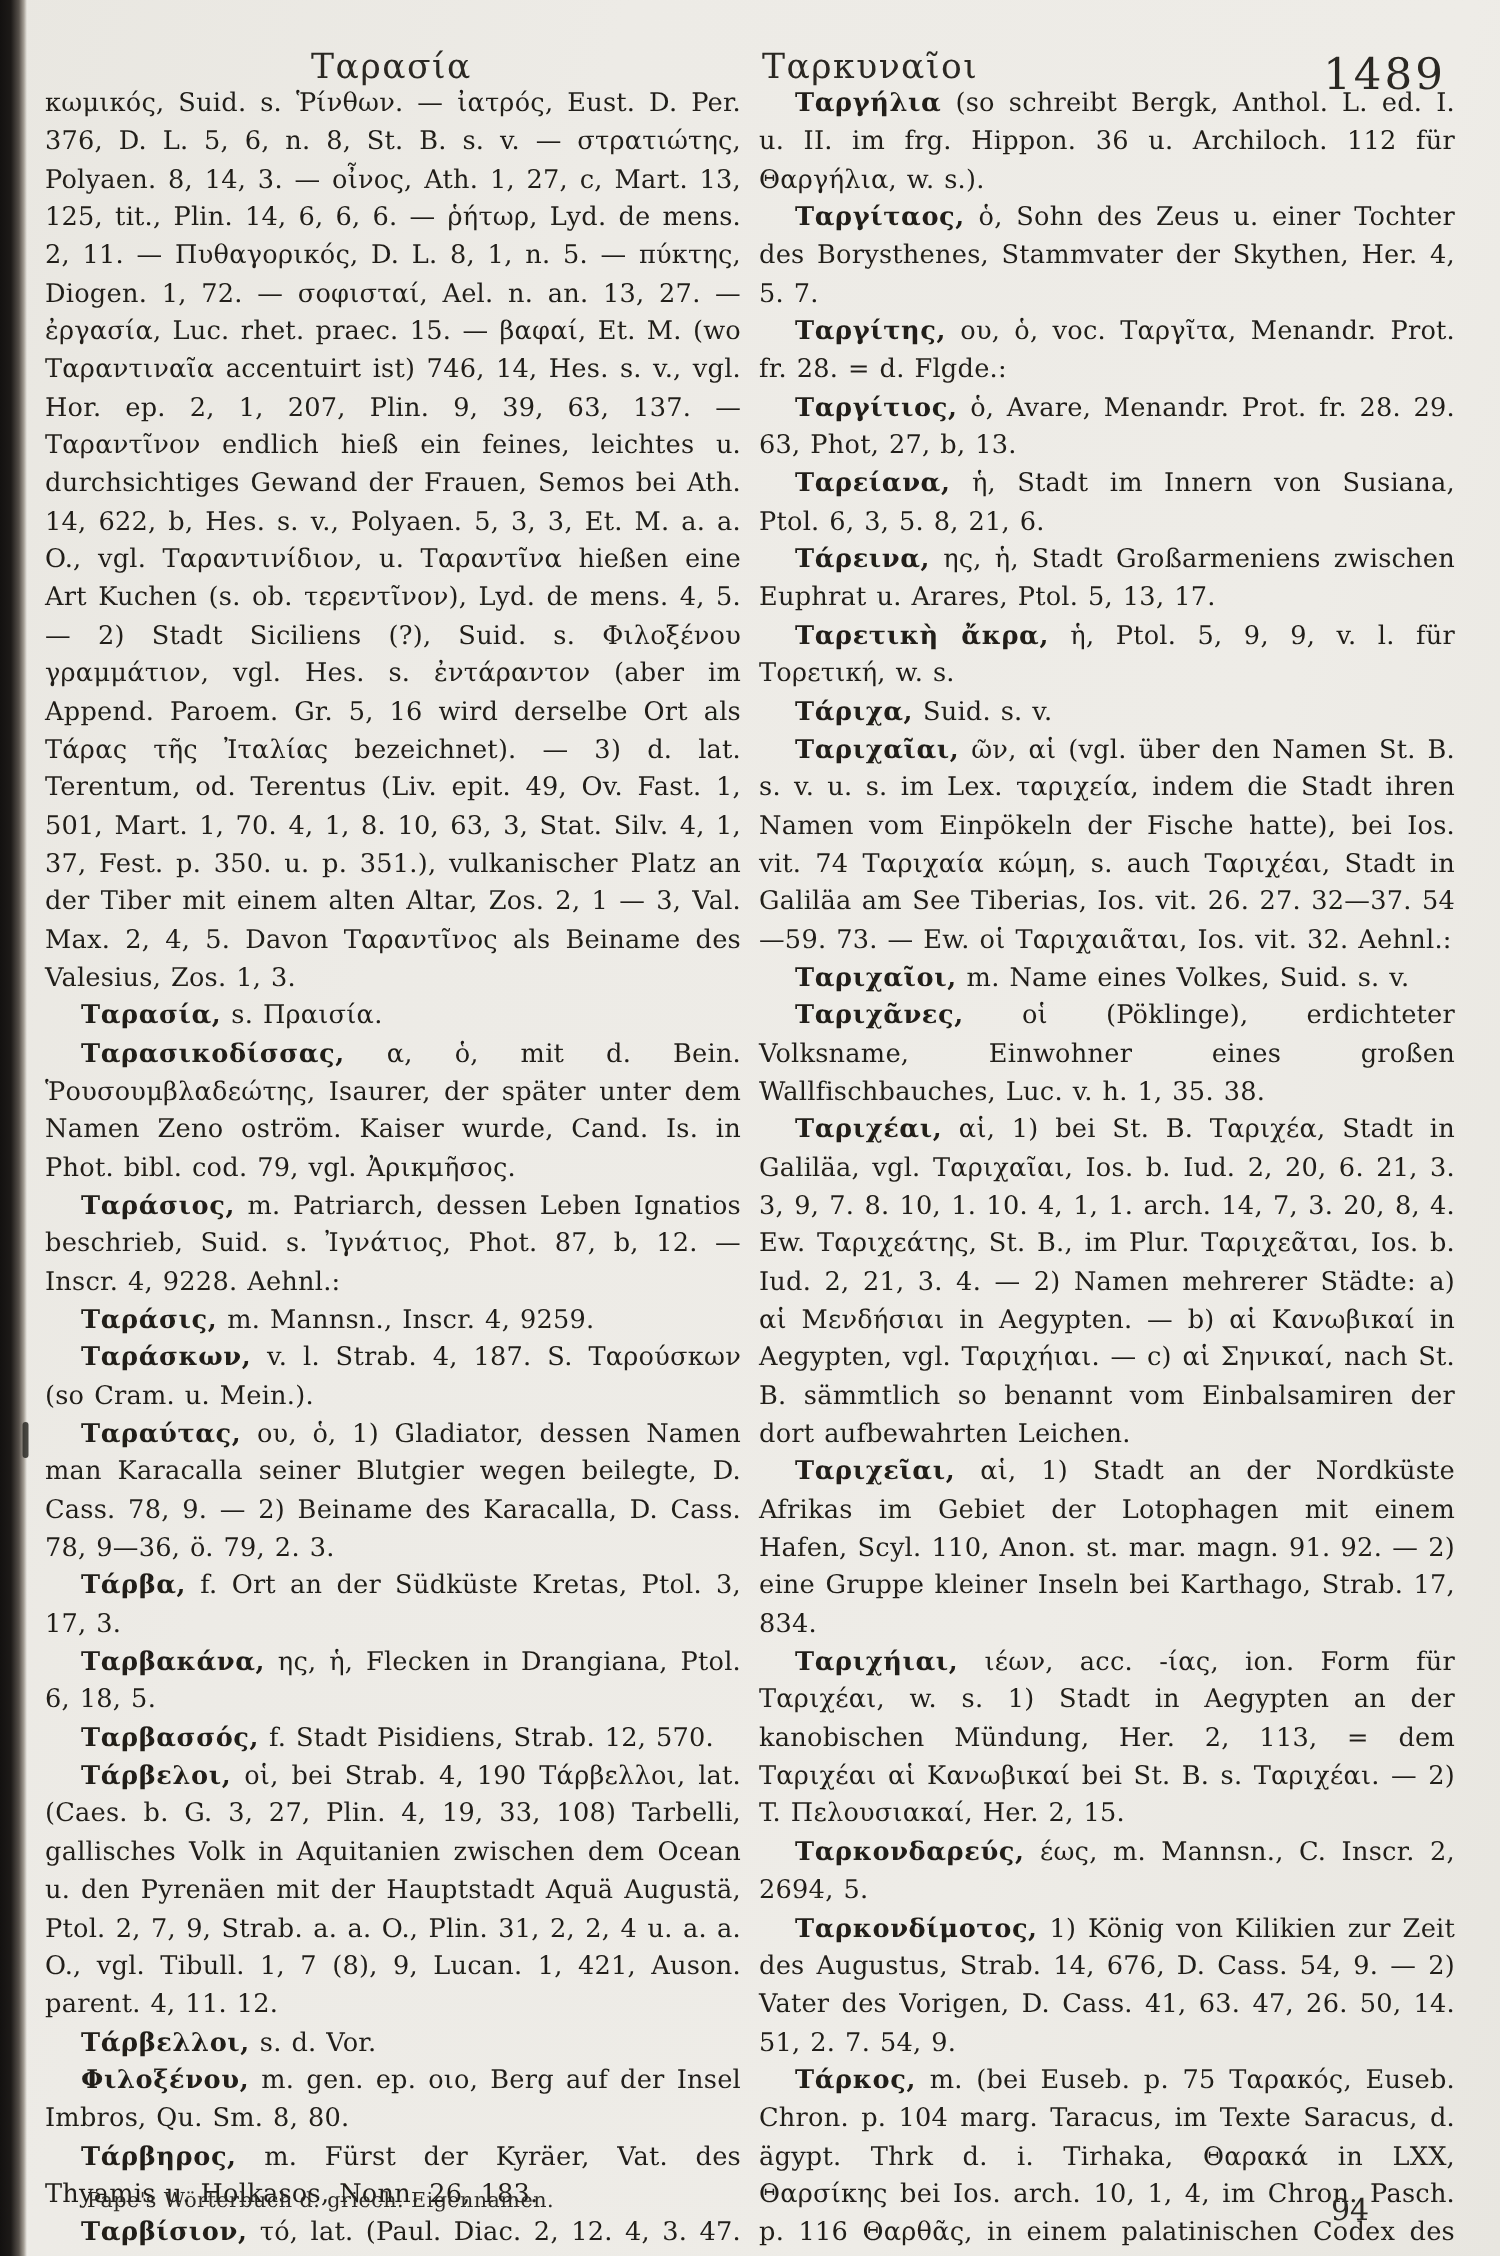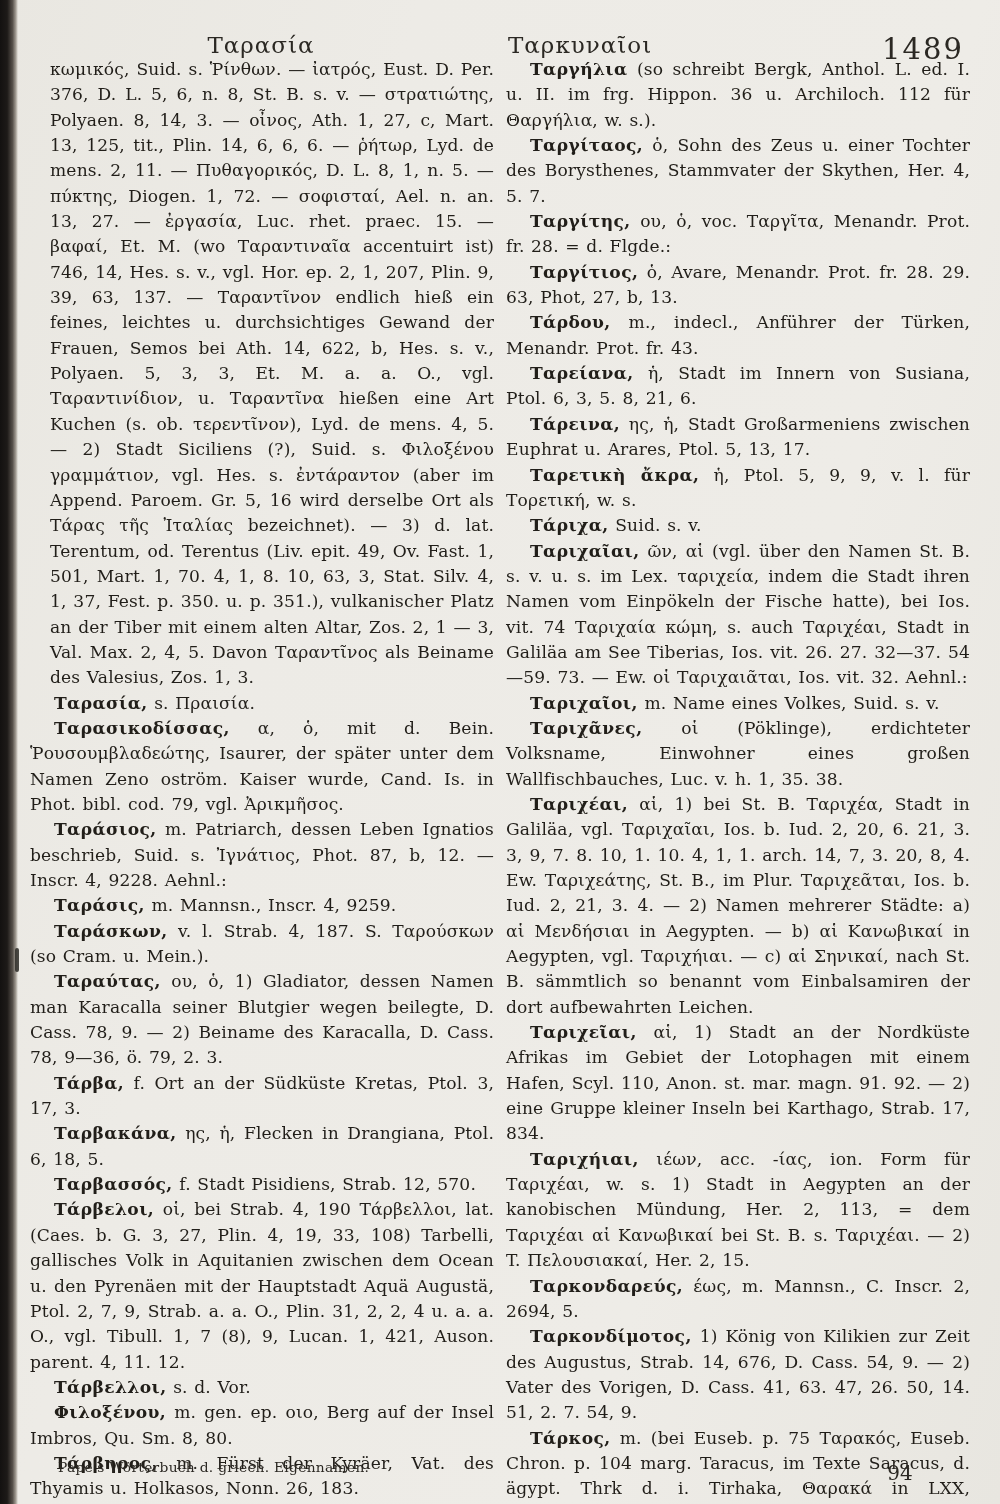--- a/index.html
+++ b/index.html
@@ -32,21 +32,21 @@
   .col {
     position: absolute; top: 57px; width: 464px;
     font-size: 17.1px; line-height: 25.35px;
     text-align: justify; letter-spacing: 0.15px;
     word-spacing: 1px;
     color: #211e19;
   }
   .col-left  { left: 30px; }
   .col-right { left: 506px; }
   .col p { text-indent: 24px; }
-  .col p.cont { text-indent: 0; margin-left: 20px; }
+  .col p.cont { text-indent: 0; }
   b.hw { font-weight: bold; letter-spacing: 0.4px; }
   .footer-imprint {
     position: absolute; left: 58px; top: 1459px;
     font-size: 13.8px; letter-spacing: 0.3px; color: #2b2823;
   }
   .footer-signature {
     position: absolute; left: 860px; top: 1461px; width: 80px; text-align: center;
     font-size: 20px; color: #2b2823;
   }
 </style>
@@ -80,21 +80,20 @@
       <p><b class="hw">Φιλοξένου,</b> m. gen. ep. οιο, Berg auf der Insel Imbros, Qu. Sm. 8, 80.</p>
       <p><b class="hw">Τάρβηρος,</b> m. Fürst der Kyräer, Vat. des Thyamis u. Holkasos, Nonn. 26, 183.</p>
       <p><b class="hw">Ταρβίσιον,</b> τό, lat. (Paul. Diac. 2, 12. 4, 3. 47. 5, 39, Fortunat. vit. S. Mart. 4, 681) Tarvisium u. (Geo. Rav. 4, 30) Tarbision, Stadt im Venetianischen, j. Treviso, Proc. b. G. 2, 29. 3, 12. Ew. Tarvisiani, Paul. Diac. 5, 28 od. Tarvisini, Cassiod. ep. 10, 27, vgl. Plin. 3, 18, 22, 126, der Tarvisini montes erwähnt.</p>
     </div>
 
   <div class="col col-right">
       <p><b class="hw">Ταργήλια</b> (so schreibt Bergk, Anthol. L. ed. I. u. II. im frg. Hippon. 36 u. Archiloch. 112 für Θαργήλια, w. s.).</p>
       <p><b class="hw">Ταργίταος,</b> ὁ, Sohn des Zeus u. einer Tochter des Borysthenes, Stammvater der Skythen, Her. 4, 5. 7.</p>
       <p><b class="hw">Ταργίτης,</b> ου, ὁ, voc. Ταργῖτα, Menandr. Prot. fr. 28. = d. Flgde.:</p>
       <p><b class="hw">Ταργίτιος,</b> ὁ, Avare, Menandr. Prot. fr. 28. 29. 63, Phot, 27, b, 13.</p>
-      <p><b class="hw">Τάρδου,</b> m., indecl., Anführer der Türken, Menandr. Prot. fr. 43.</p>
       <p><b class="hw">Ταρείανα,</b> ἡ, Stadt im Innern von Susiana, Ptol. 6, 3, 5. 8, 21, 6.</p>
       <p><b class="hw">Τάρεινα,</b> ης, ἡ, Stadt Großarmeniens zwischen Euphrat u. Arares, Ptol. 5, 13, 17.</p>
       <p><b class="hw">Ταρετικὴ ἄκρα,</b> ἡ, Ptol. 5, 9, 9, v. l. für Τορετική, w. s.</p>
       <p><b class="hw">Τάριχα,</b> Suid. s. v.</p>
       <p><b class="hw">Ταριχαῖαι,</b> ῶν, αἱ (vgl. über den Namen St. B. s. v. u. s. im Lex. ταριχεία, indem die Stadt ihren Namen vom Einpökeln der Fische hatte), bei Ios. vit. 74 Ταριχαία κώμη, s. auch Ταριχέαι, Stadt in Galiläa am See Tiberias, Ios. vit. 26. 27. 32—37. 54—59. 73. — Ew. οἱ Ταριχαιᾶται, Ios. vit. 32. Aehnl.:</p>
       <p><b class="hw">Ταριχαῖοι,</b> m. Name eines Volkes, Suid. s. v.</p>
       <p><b class="hw">Ταριχᾶνες,</b> οἱ (Pöklinge), erdichteter Volksname, Einwohner eines großen Wallfischbauches, Luc. v. h. 1, 35. 38.</p>
       <p><b class="hw">Ταριχέαι,</b> αἱ, 1) bei St. B. Ταριχέα, Stadt in Galiläa, vgl. Ταριχαῖαι, Ios. b. Iud. 2, 20, 6. 21, 3. 3, 9, 7. 8. 10, 1. 10. 4, 1, 1. arch. 14, 7, 3. 20, 8, 4. Ew. Ταριχεάτης, St. B., im Plur. Ταριχεᾶται, Ios. b. Iud. 2, 21, 3. 4. — 2) Namen mehrerer Städte: a) αἱ Μενδήσιαι in Aegypten. — b) αἱ Κανωβικαί in Aegypten, vgl. Ταριχήιαι. — c) αἱ Σηνικαί, nach St. B. sämmtlich so benannt vom Einbalsamiren der dort aufbewahrten Leichen.</p>
       <p><b class="hw">Ταριχεῖαι,</b> αἱ, 1) Stadt an der Nordküste Afrikas im Gebiet der Lotophagen mit einem Hafen, Scyl. 110, Anon. st. mar. magn. 91. 92. — 2) eine Gruppe kleiner Inseln bei Karthago, Strab. 17, 834.</p>
       <p><b class="hw">Ταριχήιαι,</b> ιέων, acc. -ίας, ion. Form für Ταριχέαι, w. s. 1) Stadt in Aegypten an der kanobischen Mündung, Her. 2, 113, = dem Ταριχέαι αἱ Κανωβικαί bei St. B. s. Ταριχέαι. — 2) T. Πελουσιακαί, Her. 2, 15.</p>

